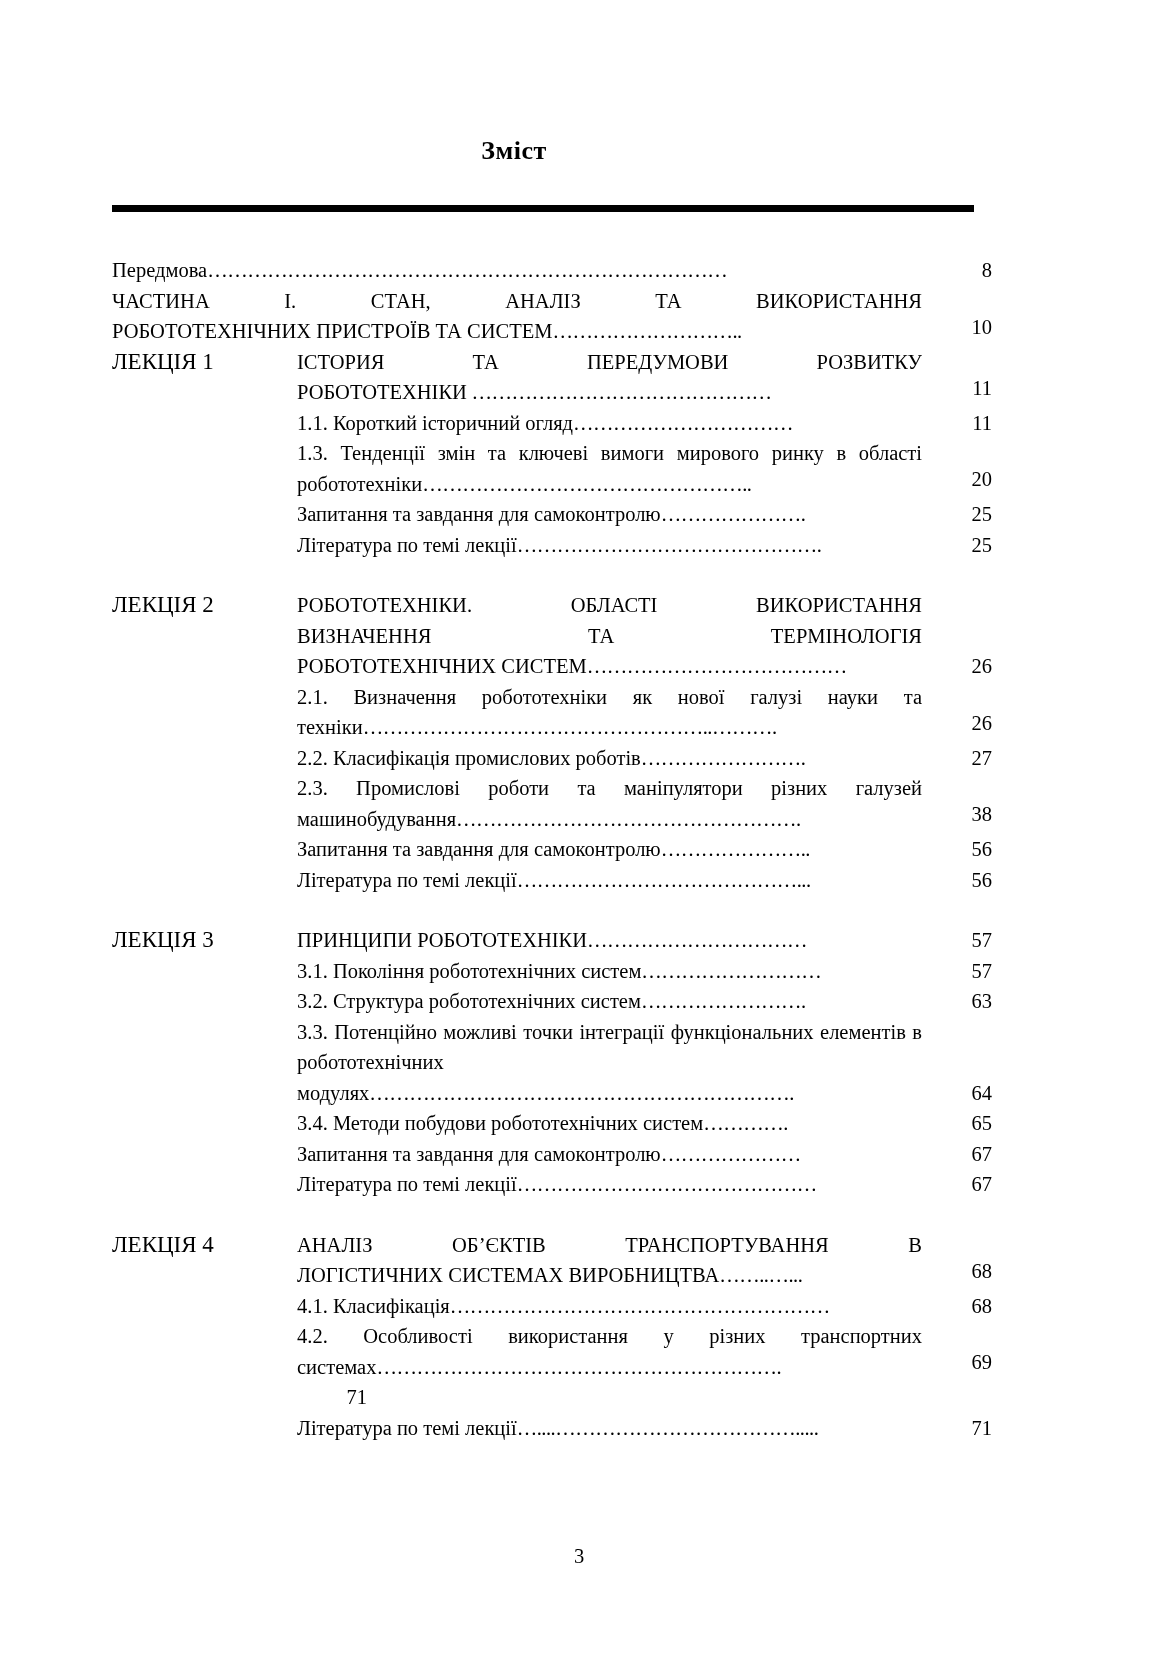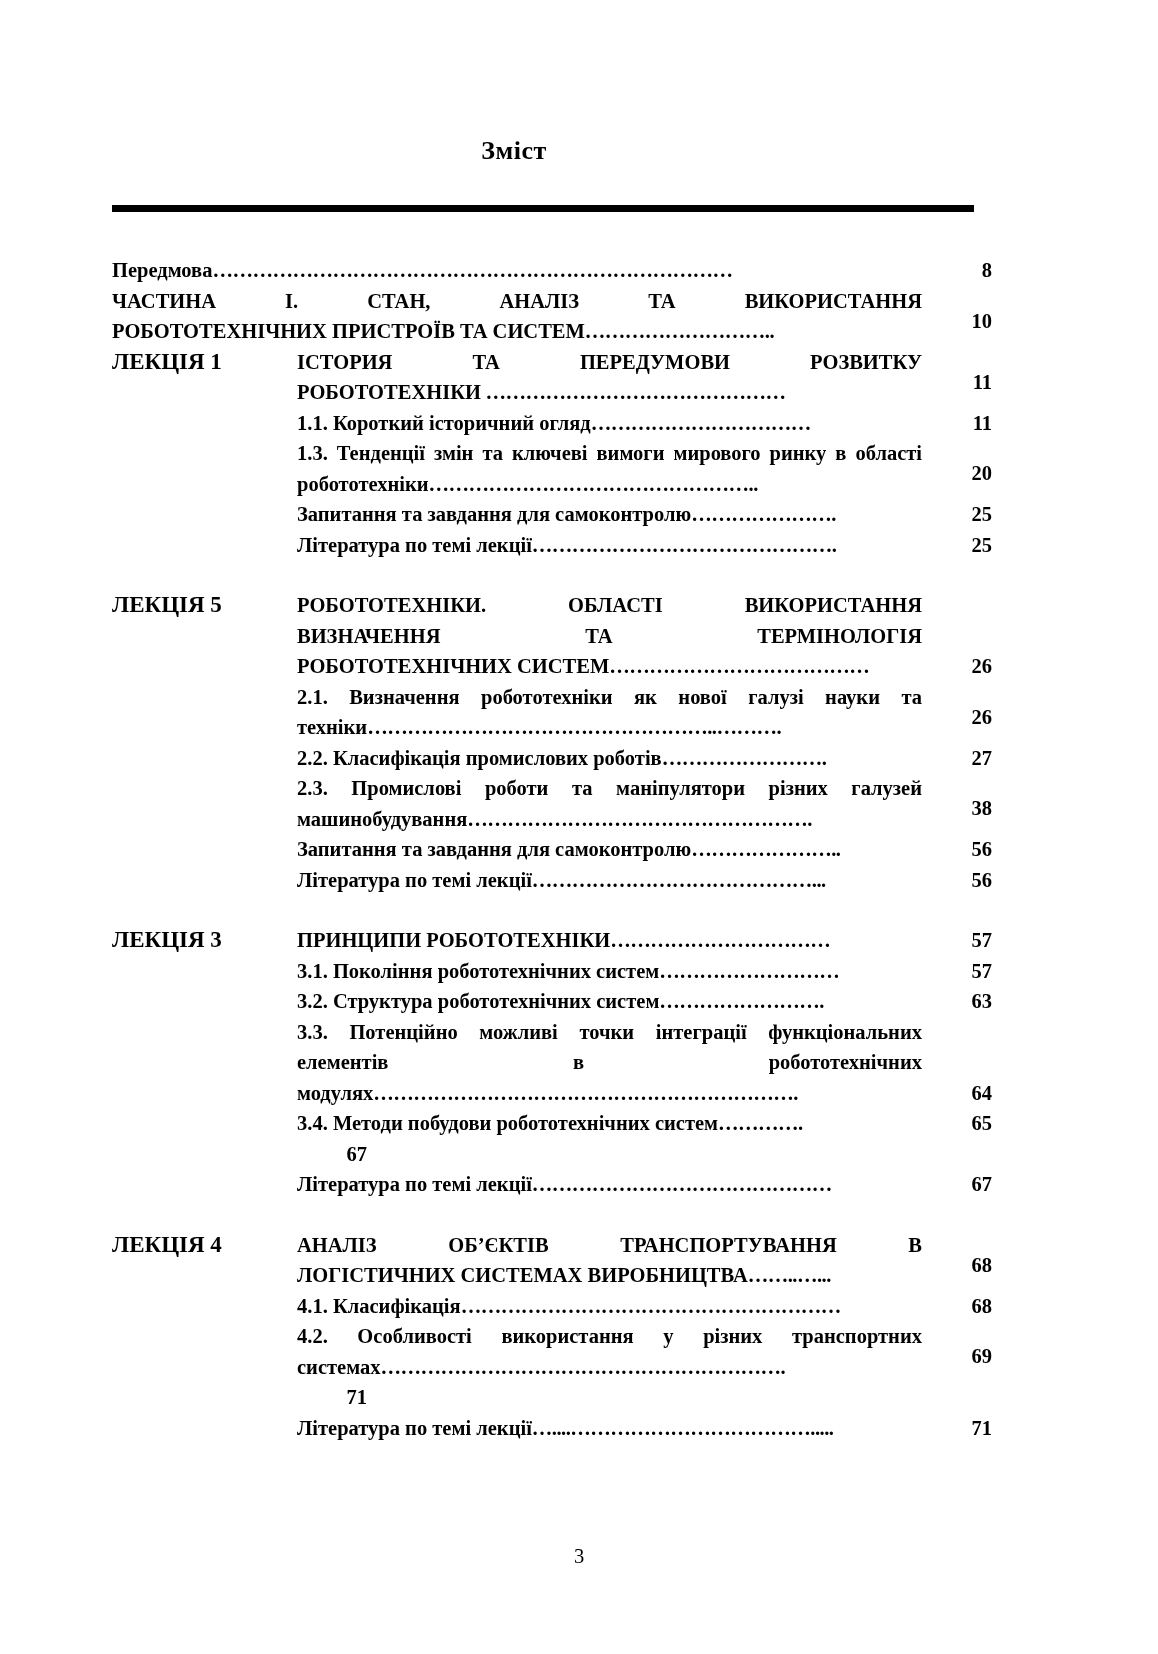--- a/index.html
+++ b/index.html
@@ -51,21 +51,20 @@
     position: absolute;
     top: 255px;
     left: 112px;
     width: 880px;
     font-size: 20.5px;
     line-height: 30.5px;
   }
 
   .toc-block {
     display: block;
-    font-weight: bold;
   }
   .toc-block.gap {
     margin-top: 30px;
   }
 
   
   .toc-row {
     display: flex;
     align-items: flex-start;
     width: 880px;
@@ -108,21 +107,21 @@
     width: 70px;
     text-align: right;
     padding-left: 8px;
     box-sizing: border-box;
     font-size: 20.5px;
     line-height: 30.5px;
     white-space: nowrap;
   }
 
   
-  .page-num.l2 { margin-top: 20px; }
+  .page-num.l2 { margin-top: 26px; }
   .page-num.l3 { margin-top: 61px; }
 
   .leader { letter-spacing: -0.5px; }
 
   
   .toc-row.full .entry-text { margin-left: 0; }
 
   
   .folio {
     position: absolute;
@@ -202,21 +201,21 @@
         <div class="lec-label empty">&nbsp;</div>
         <div class="entry-text">
           <p class="justify-last-left"><span>Література по темі лекції</span><span class="leader">……………………………………….</span></p>
         </div>
         <div class="page-num">25</div>
       </div>
     </div>
 
     <div class="toc-block gap">
       <div class="toc-row">
-        <div class="lec-label">ЛЕКЦІЯ 5</div>
+        <div class="lec-label">ЛЕКЦІЯ 2</div>
         <div class="entry-text">
           <p class="justify-all">РОБОТОТЕХНІКИ.  ОБЛАСТІ  ВИКОРИСТАННЯ</p>
           <p class="justify-all">ВИЗНАЧЕННЯ  ТА  ТЕРМІНОЛОГІЯ</p>
           <p class="justify-last-left"><span>РОБОТОТЕХНІЧНИХ СИСТЕМ</span><span class="leader">…………………………………</span></p>
         </div>
         <div class="page-num l3">26</div>
       </div>
 
       <div class="toc-row">
         <div class="lec-label empty">&nbsp;</div>
@@ -295,20 +294,23 @@
       <div class="toc-row">
         <div class="lec-label empty">&nbsp;</div>
         <div class="entry-text">
           <p class="justify-last-left"><span>3.4. Методи побудови робототехнічних систем</span><span class="leader">………….</span></p>
         </div>
         <div class="page-num">65</div>
       </div>
 
       <div class="toc-row">
         <div class="lec-label empty">&nbsp;</div>
+        <div class="entry-text">
+          <p class="justify-last-left"><span>Запитання та завдання для самоконтролю</span><span class="leader">…………………</span></p>
+        </div>
         <div class="page-num">67</div>
       </div>
 
       <div class="toc-row">
         <div class="lec-label empty">&nbsp;</div>
         <div class="entry-text">
           <p class="justify-last-left"><span>Література по темі лекції</span><span class="leader">………………………………………</span></p>
         </div>
         <div class="page-num">67</div>
       </div>

